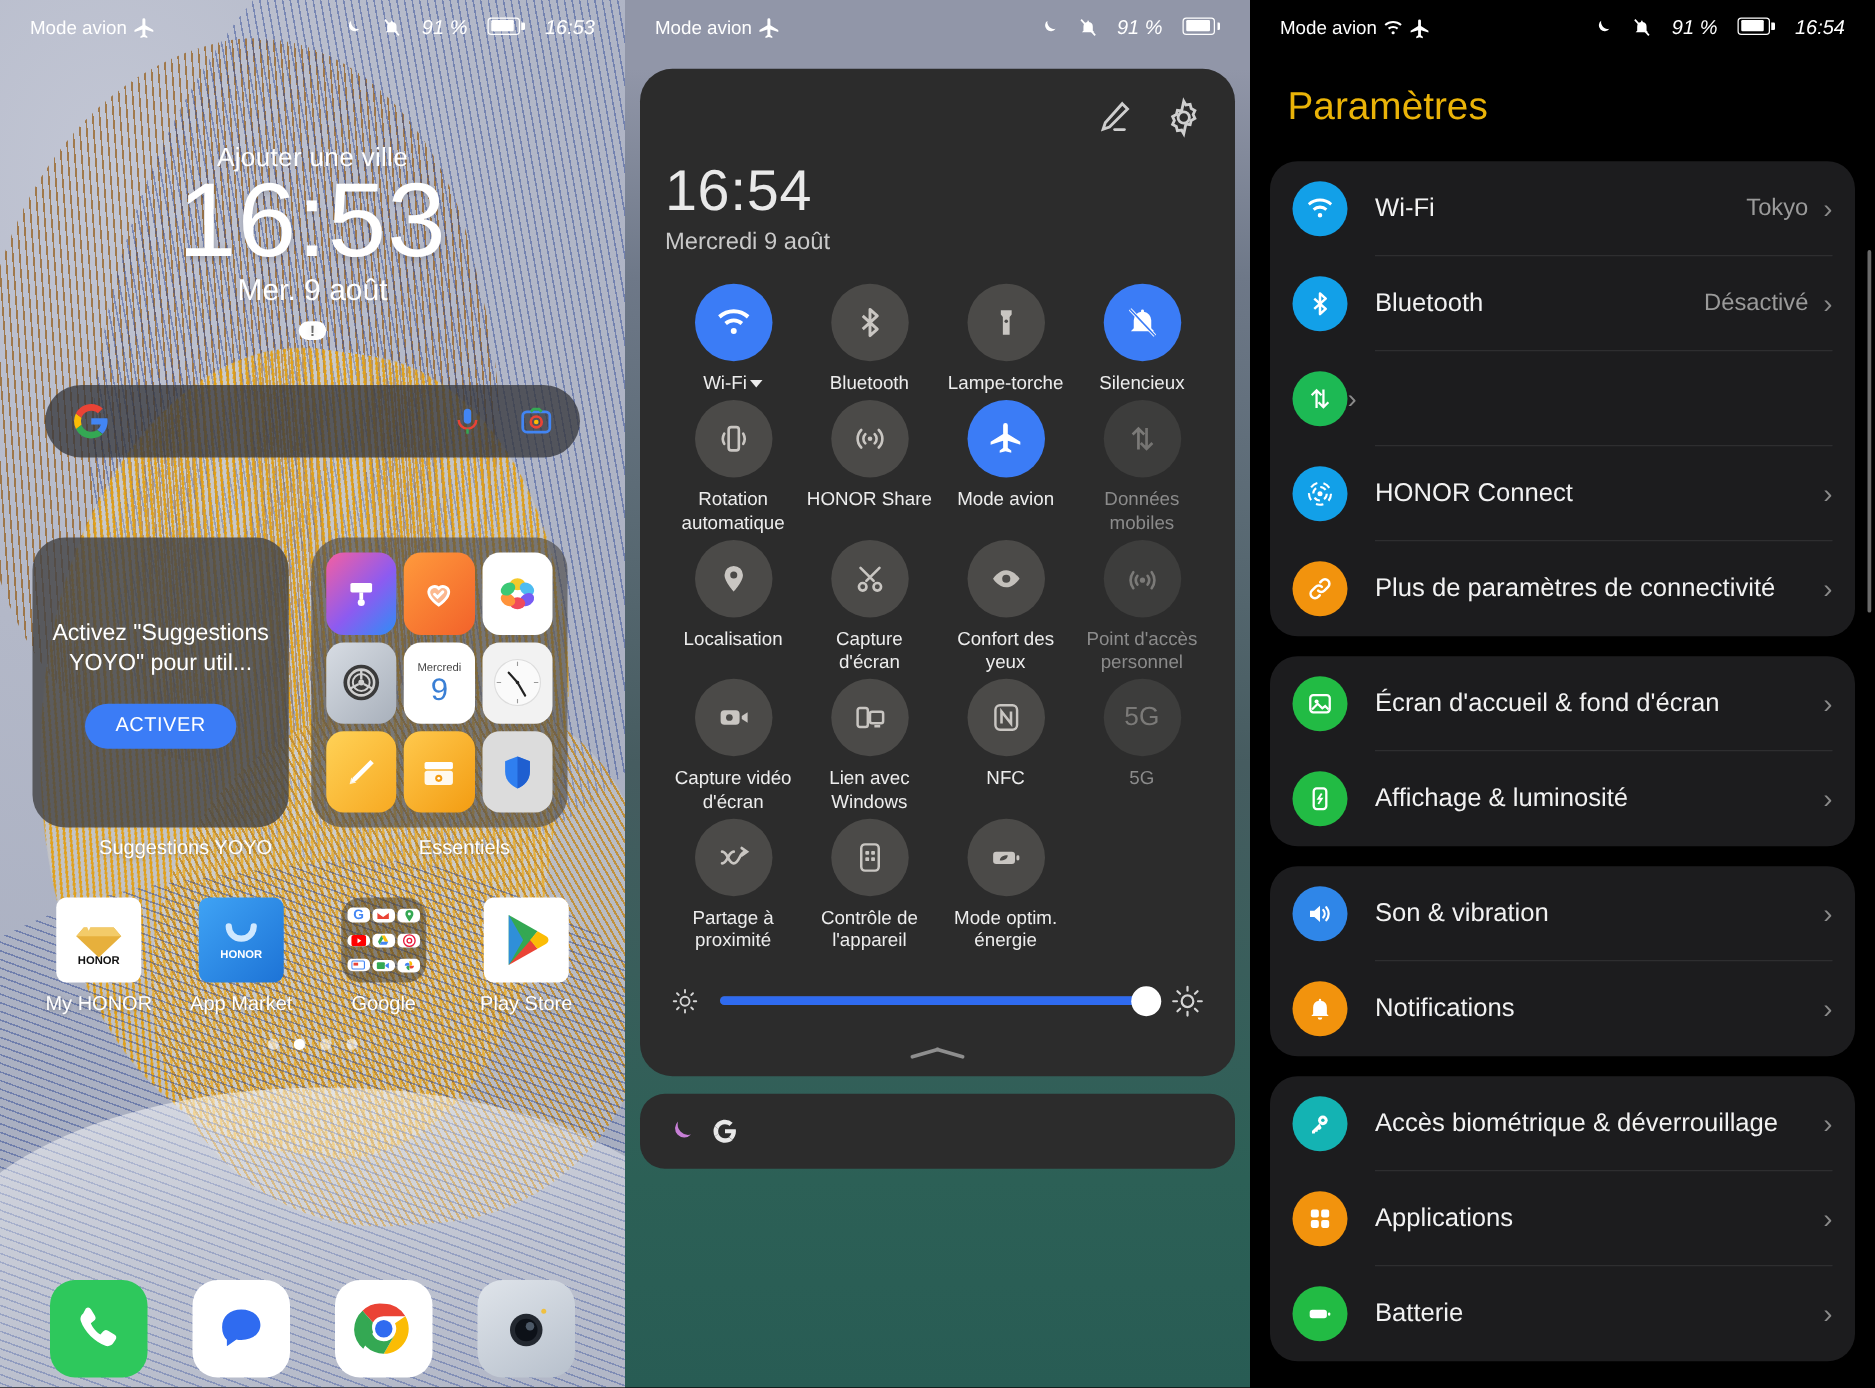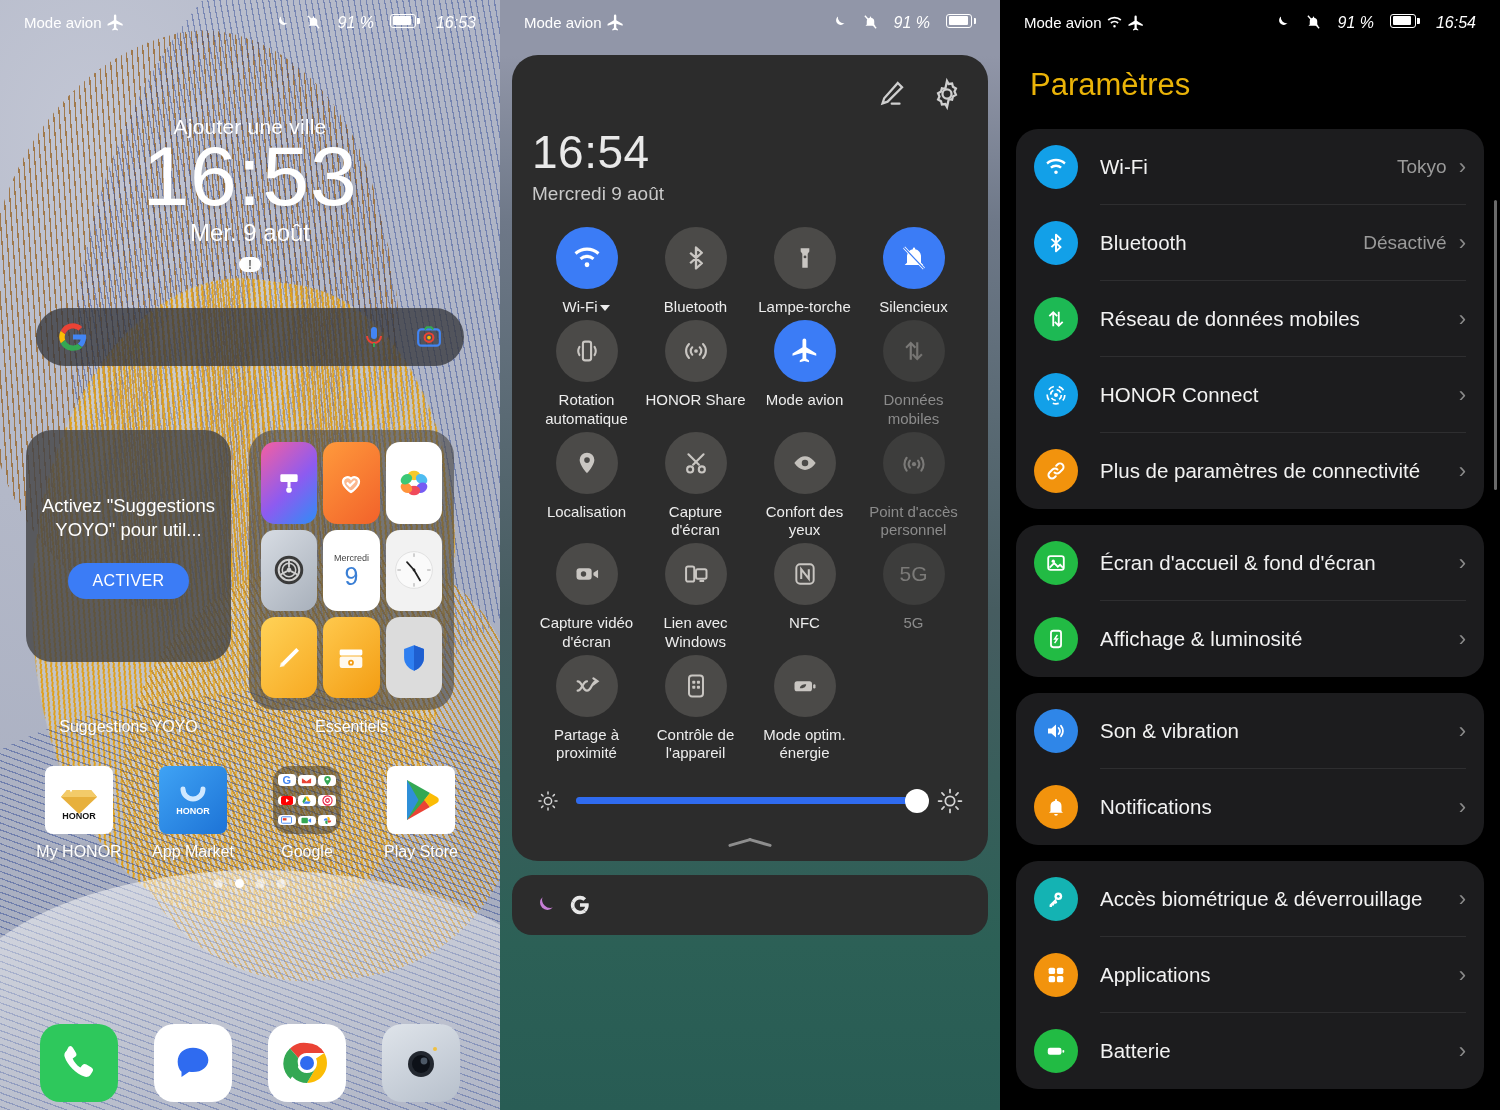--- a/index.html
+++ b/index.html
@@ -59,26 +59,26 @@
      background:rgba(55,57,62,.78); border-radius:29px; display:flex; align-items:center;
      padding:0 22px; justify-content:space-between; }
   .sb-icons { display:flex; align-items:center; gap:30px; }
 
   .widgetrow { position:relative; z-index:5; display:flex; gap:18px; margin:64px 26px 0; }
   .yoyo-card { width:205px; height:232px; background:rgba(68,68,70,.82); border-radius:26px;
      display:flex; flex-direction:column; align-items:center; justify-content:center; padding:0 14px; }
   .yoyo-text { color:#fff; font-size:18.5px; line-height:1.32; text-align:center; }
   .yoyo-btn { margin-top:20px; background:#3b7cf6; color:#fff; border:none;
      padding:9px 24px; border-radius:20px; font-size:16px; font-family:inherit; letter-spacing:.4px; }
-  .folder { width:205px; height:280px; background:rgba(78,76,74,.66); border-radius:26px;
+  .folder { width:205px; height:232px; background:rgba(78,76,74,.66); border-radius:26px;
      display:grid; grid-template-columns:repeat(3,1fr); grid-template-rows:repeat(3,1fr);
      gap:6px; padding:12px; }
   .fi { border-radius:14px; overflow:hidden; display:flex; align-items:center;
      justify-content:center; position:relative; }
-  .widgetlabels { position:relative; z-index:5; display:flex; gap:18px; margin:8px 26px 0; }
+  .widgetlabels { position:relative; z-index:5; display:flex; gap:18px; margin:8px 26px 0;justify-content:flex-end; }
   .wl { width:205px; text-align:center; color:#fff; font-size:16px; text-shadow:0 1px 4px rgba(0,0,0,.3); }
 
   .approw { position:relative; z-index:5; display:flex; margin:30px 22px 0; }
   .app { width:114px; text-align:center; }
   .app-ico { width:68px; height:68px; margin:0 auto; border-radius:8px;
      display:flex; align-items:center; justify-content:center; overflow:hidden; position:relative; }
   .app-lbl { color:#fff; font-size:16px; margin-top:9px; text-shadow:0 1px 4px rgba(0,0,0,.35); }
 
   .dots { position:relative; z-index:5; display:flex; gap:12px; justify-content:center; margin-top:18px; }
   .dot { width:9px; height:9px; border-radius:50%; background:rgba(255,255,255,.55); }
@@ -818,21 +818,20 @@
         <span class="chev">›</span>
         <span class="divider"></span>
       </div>
       <div class="row">
         <span class="row-ico" style="background:#1db954">
           <svg width="22" height="22" viewBox="0 0 24 24" fill="#fff">
               <path d="M8 20V7l-2.6 2.6L4 8.2 9 3.2l5 5-1.4 1.4L10 7v13z"></path>
               <path d="M16 4v13l2.6-2.6L20 15.8l-5 5-5-5 1.4-1.4L14 17V4z"></path>
             </svg>
         </span>
-        <span class="row-lbl">Réseau de données mobiles</span>
         <span class="chev">›</span>
         <span class="divider"></span>
       </div>
       <div class="row">
         <span class="row-ico" style="background:#12a0e8">
           <svg width="24" height="24" viewBox="0 0 24 24" fill="none" stroke="#fff" stroke-width="1.7">
               <circle cx="12" cy="12" r="2" fill="#fff" stroke="none"></circle>
               <circle cx="12" cy="12" r="5.4" stroke-dasharray="5 3.5"></circle>
               <circle cx="12" cy="12" r="8.8" stroke-dasharray="6 5"></circle>
             </svg>

